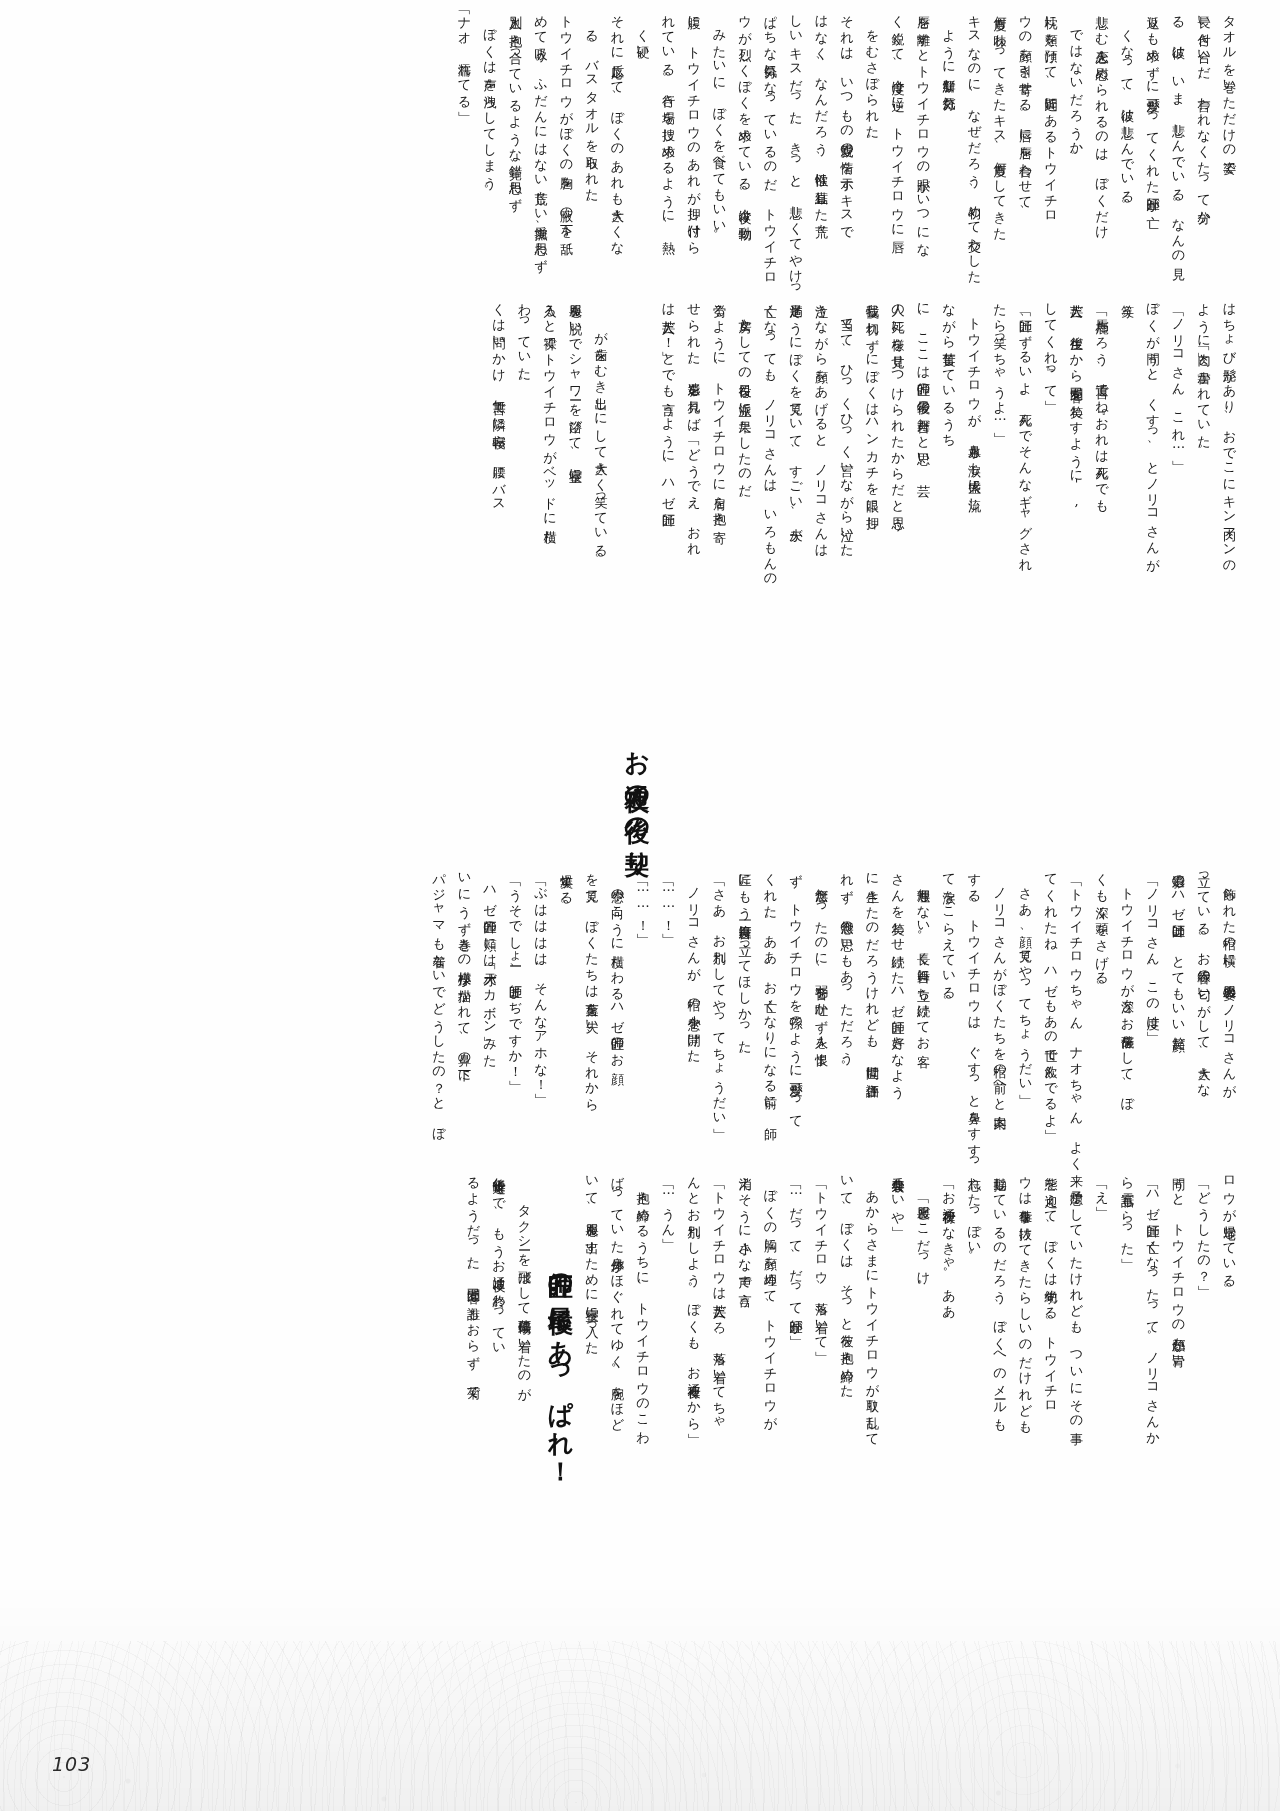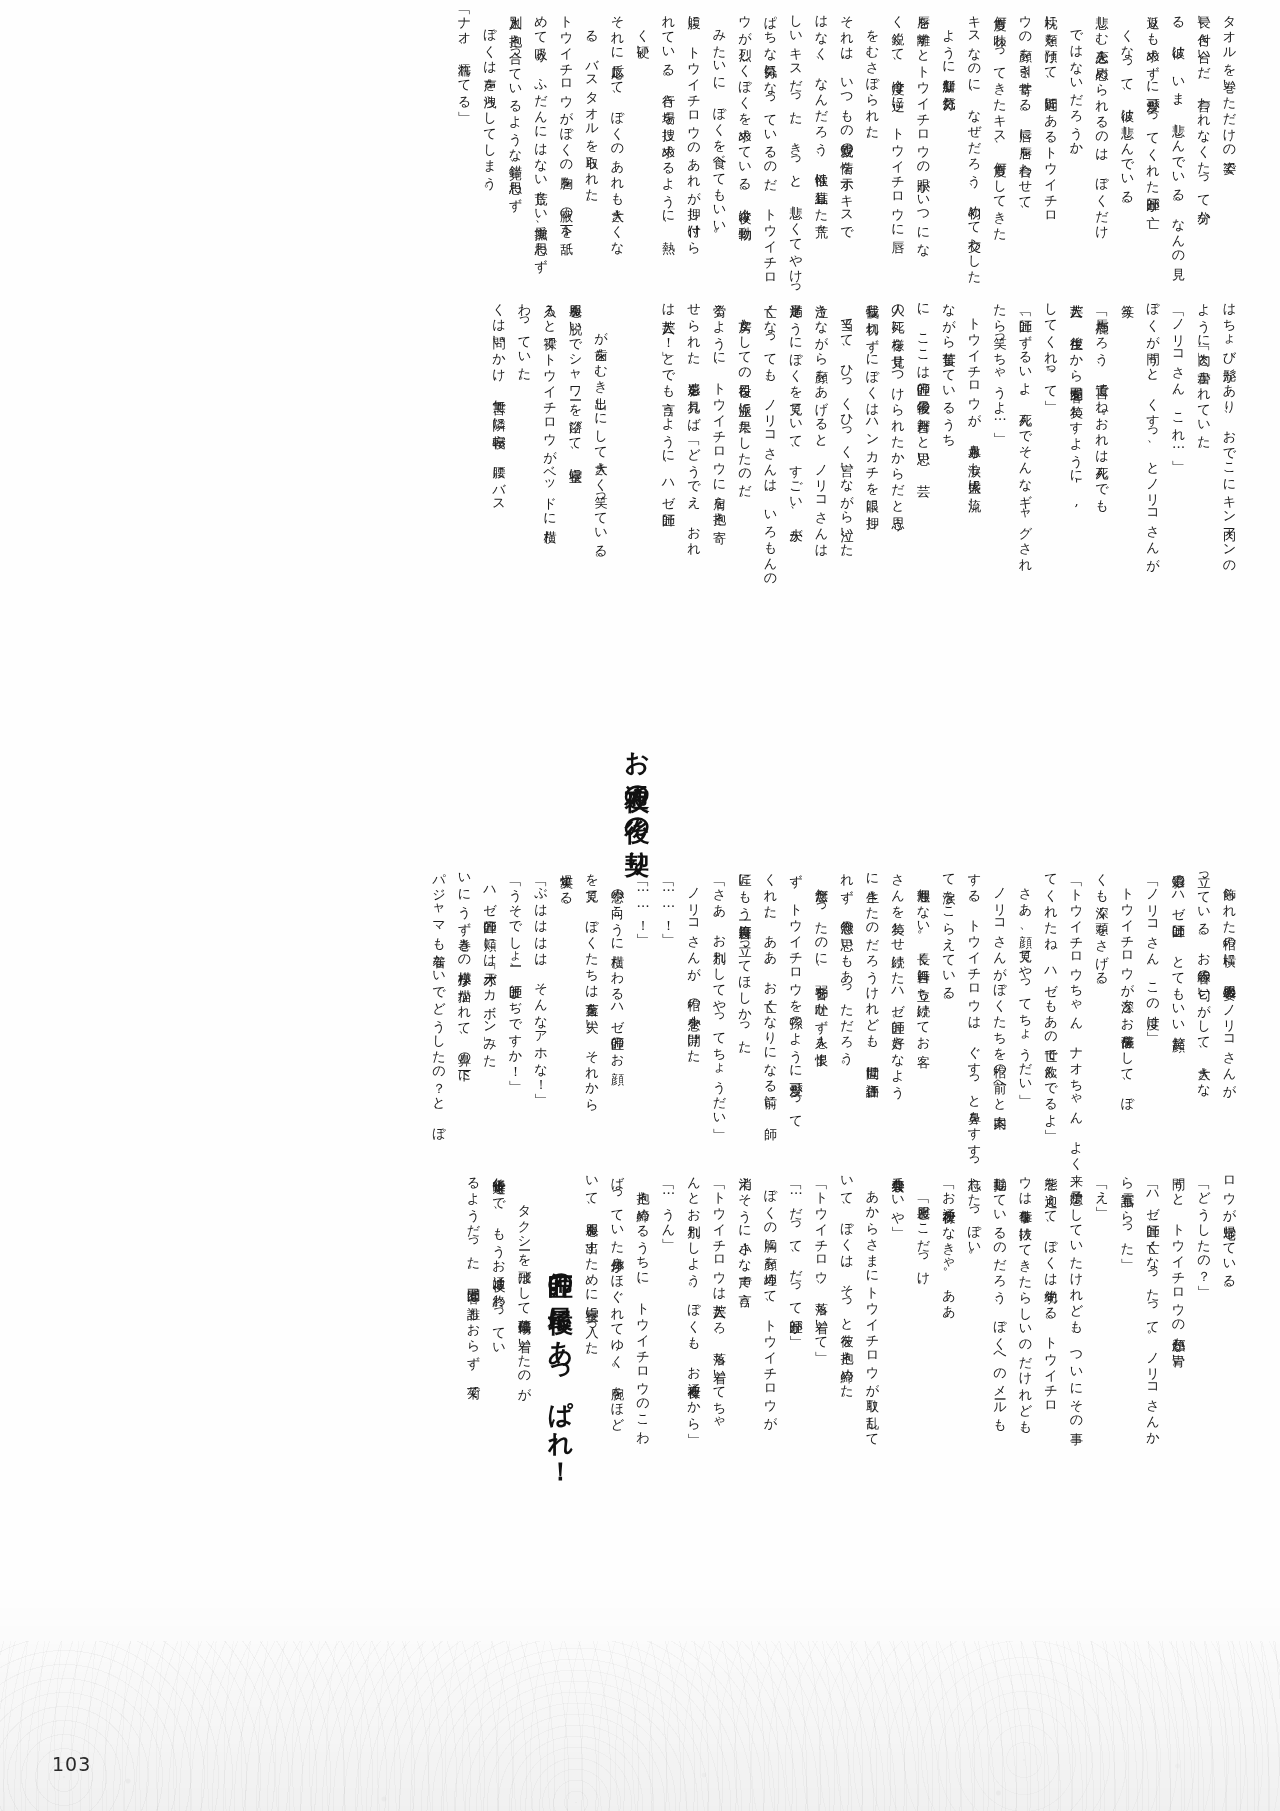--- a/index.html
+++ b/index.html
@@ -130,20 +130,21 @@
 
   
   #page-number {
     position: absolute;
     left: 52px;
     bottom: 36px;
     font-size: 19px;
     letter-spacing: 1px;
     color: #2a2a2a;
     font-family: "DejaVu Sans", "Liberation Sans", sans-serif;
+    font-style: italic;
   }
 </style>
 </head>
 <body>
 
 <div id="page">
 
   <div id="text-area">
 
     <div class="col-block">

